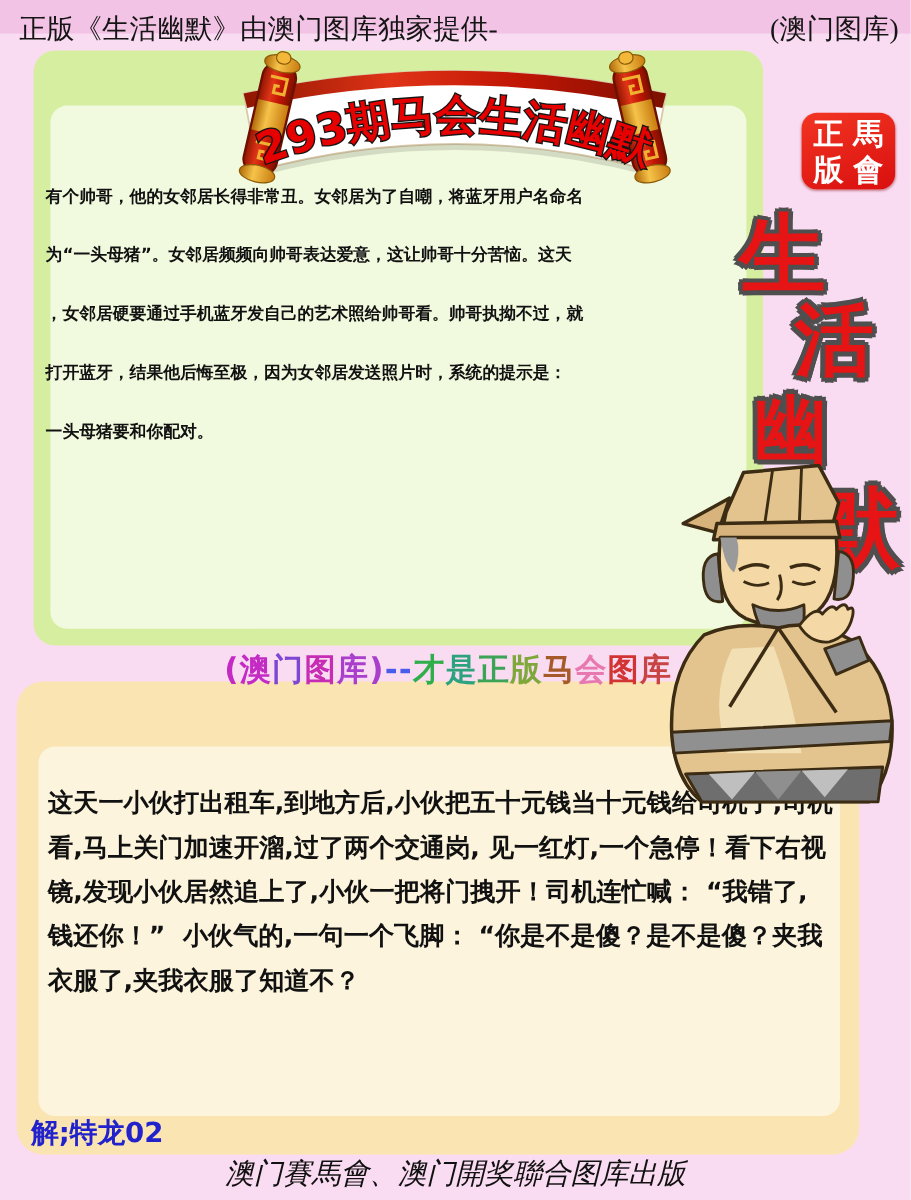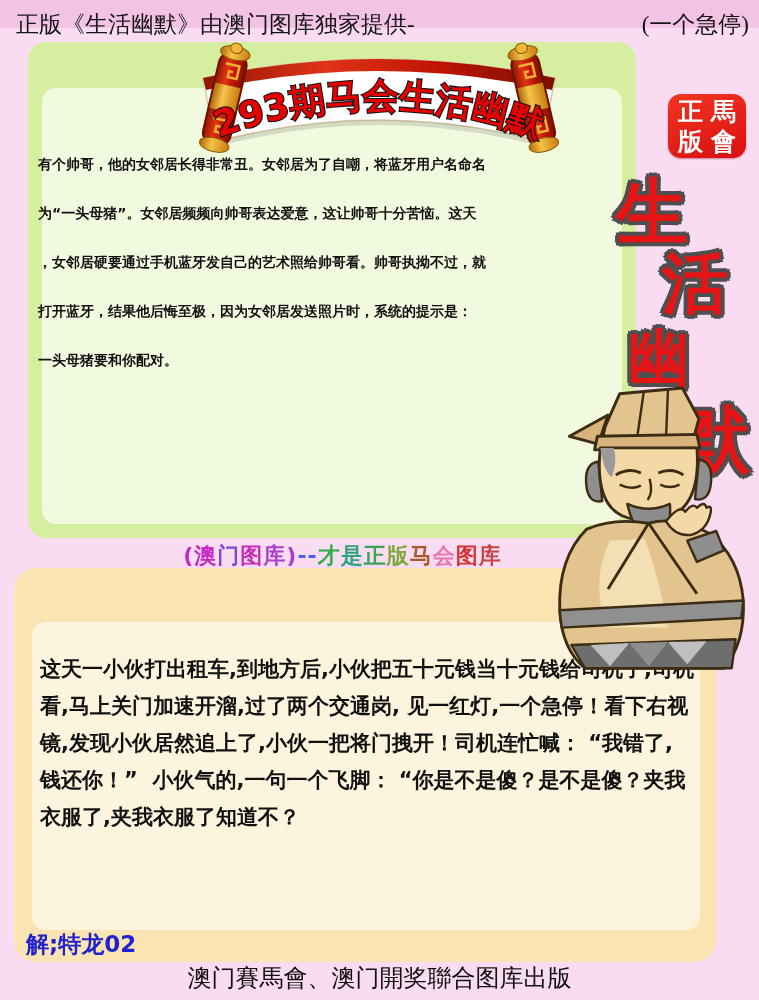--- a/index.html
+++ b/index.html
@@ -40,46 +40,46 @@
   .v0{left:16px;top:0;font-size:72px;}
   .v1{left:62px;top:74px;font-size:66px;}
   .v2{left:28px;top:152px;font-size:62px;}
   .v3{left:76px;top:226px;font-size:74px;}
 
   
   .cartoon{position:absolute;left:552px;top:386px;width:200px;height:290px;z-index:6;}
 
   
   .wline{position:absolute;left:0;top:541px;width:685px;text-align:center;z-index:3;
-         font-size:22px;font-weight:bold;letter-spacing:1px;}
+         font-size:26px;font-weight:bold;letter-spacing:1px;padding-left:31px;}
 
   
   .cream-box{position:absolute;left:14px;top:568px;width:702px;height:394px;
              background:#fae5b2;border-radius:22px;z-index:1;}
   .cream-inner{position:absolute;left:32px;top:622px;width:668px;height:308px;
                background:#fcf4dc;border-radius:14px;z-index:1;}
   .rheader{position:absolute;left:40px;top:594px;z-index:2;color:#2222cc;
            font-size:27px;font-weight:bold;}
   .joke2{position:absolute;left:40px;top:651px;width:670px;z-index:2;
          font-size:21px;line-height:37px;font-weight:600;color:#111;white-space:pre;}
   .answer{position:absolute;left:26px;top:929px;z-index:2;color:#2222cc;
           font-size:23px;font-weight:bold;}
 
   
   .footer{position:absolute;left:0;top:962px;width:759px;text-align:center;
-          font-family:"Liberation Serif",serif;font-size:24px;color:#111;}
+          font-family:"Liberation Serif",serif;font-size:24px;color:#111;font-style:italic;}
 </style>
 </head>
 <body>
 
 <div class="page">
 
   <div class="topbar">
     <span class="tl">正版《生活幽默》由澳门图库独家提供-</span>
-    <span class="tr">(一个急停)</span>
+    <span class="tr">(澳门图库)</span>
   </div>
 
   <div class="green-box"></div>
   <div class="green-inner"></div>
 
   <svg class="scroll" viewBox="0 0 432 116">
     <defs>
       <linearGradient id="gRoll" x1="0" y1="0" x2="1" y2="0">
         <stop offset="0" stop-color="#8f1500"></stop>
           <stop offset="0.35" stop-color="#e03418"></stop>

